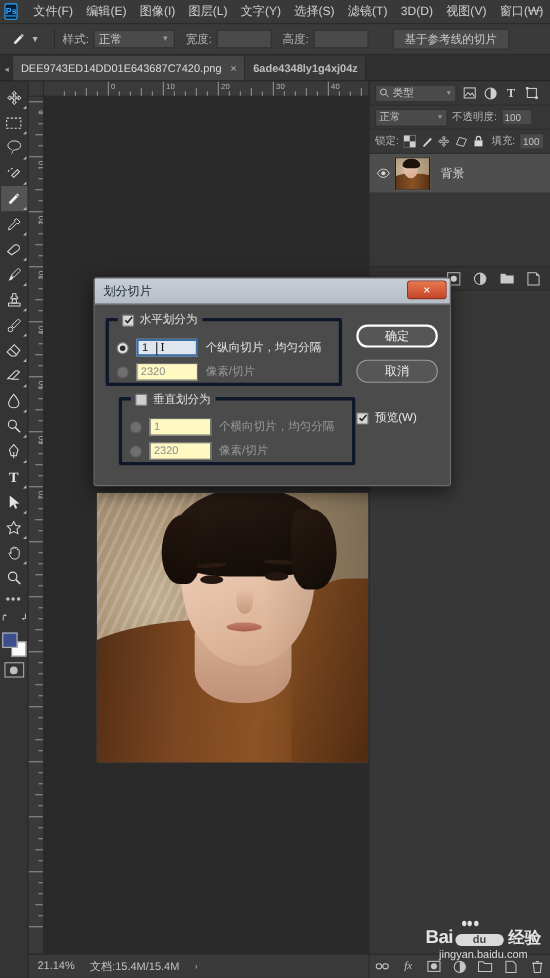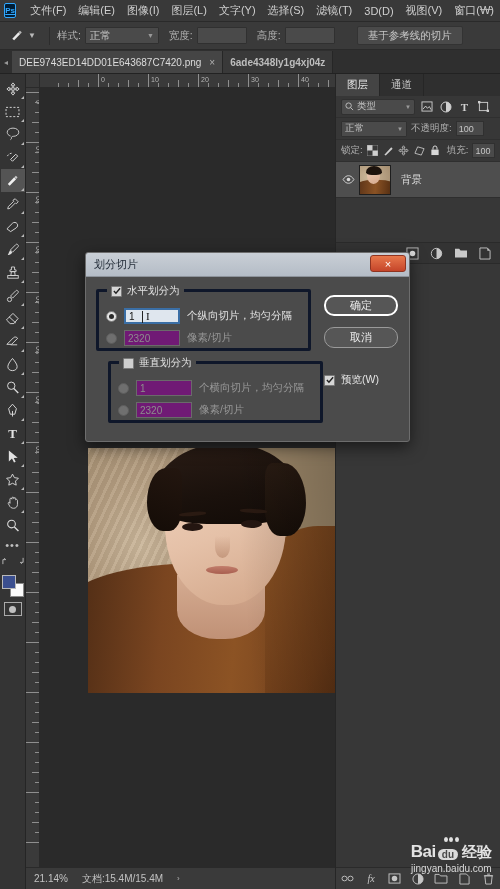--- a/index.html
+++ b/index.html
@@ -310,21 +310,21 @@
     display: flex; align-items: center; justify-content: center;
   }
   .radio.dim { background: #6f6f6f; border-color: #5e5e5e; }
   .radio i { width: 5px; height: 5px; background: #2b2b2b; border-radius: 50%; display: block; }
   .field {
     background: #d7d7d7; border: 1px solid #7c7c7c; height: 16px; width: 56px;
     font-size: 10px; color: #111; display: flex; align-items: center; padding-left: 3px;
     position: relative;
   }
   .field.focus { background: #dfe6ee; border: 2px solid #3a6ea5; }
-  .field.dis { background: #701a75; border: 1px solid #6a6a6a; color: #8d8d8d; }
+  .field.dis { background: #fef9c3; border: 1px solid #6a6a6a; color: #8d8d8d; }
   .caret-i {
     position: absolute; left: 16px; top: 1px; width: 1px; height: 12px;
     background: #222;
   }
   .ibeam {
     position: absolute; left: 20px; top: 0px; color: #111; font-size: 11px;
     font-family: "Liberation Serif", serif;
   }
   .row-txt { font-size: 10.5px; color: #e4e4e4; white-space: nowrap; }
   .row-txt.dim { color: #989898; }
@@ -341,21 +341,21 @@
 
   
   .watermark {
     position: absolute; right: 8px; bottom: 15px; text-align: center;
     opacity: .92; pointer-events: none;
   }
   .wm-main { display: flex; align-items: center; justify-content: center; gap: 2px; }
   .wm-bai { color: #f2f2f2; font-size: 17px; font-weight: bold; letter-spacing: -.5px; }
   .wm-du {
     background: #e8e8e8; color: #4a4a4a; font-size: 10px; font-weight: bold;
-    border-radius: 7px; padding: 0 4px; position: relative; top: 2px;
+    border-radius: 7px; padding: 0 16px; position: relative; top: 2px;
   }
   .wm-jy { color: #f2f2f2; font-size: 15px; font-weight: bold; margin-left: 2px; }
   .wm-url { color: #e6e6e6; font-size: 10px; margin-top: 1px; }
   .wm-paw { position:absolute; left:33px; top:-5px; display:flex; gap:1.5px; }
   .wm-paw span { width:4px; height:5px; background:#f0f0f0; border-radius:50%; display:block;}
 </style>
 </head>
 <body>
 
 <div id="app">
@@ -693,24 +693,20 @@
       <div class="ph-brow r"></div>
       <div class="ph-eye l"></div>
       <div class="ph-eye r"></div>
       <div class="ph-nose"></div>
       <div class="ph-lip"></div>
       <div class="ph-shadow"></div>
     </div>
   </div>
 
   <div class="panel-col">
-    <div class="panel-tabs">
-      <div class="ptab active">图层</div>
-      <div class="ptab">通道</div>
-    </div>
 
     <div class="panel-row">
       <div class="filter-box">
         <svg width="9" height="9" viewBox="0 0 10 10" style="margin-right:3px;">
             <circle cx="4" cy="4" r="3" fill="none" stroke="#c4c4c4" stroke-width="1"></circle>
             <path d="M6.2 6.2 L9 9" stroke="#c4c4c4" stroke-width="1"></path>
           </svg>
         <span>类型</span>
         <span class="cv">▼</span>
       </div>

